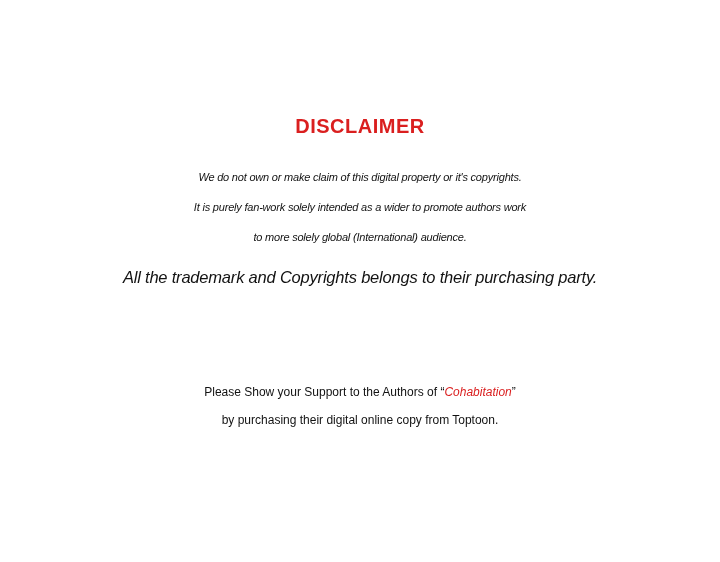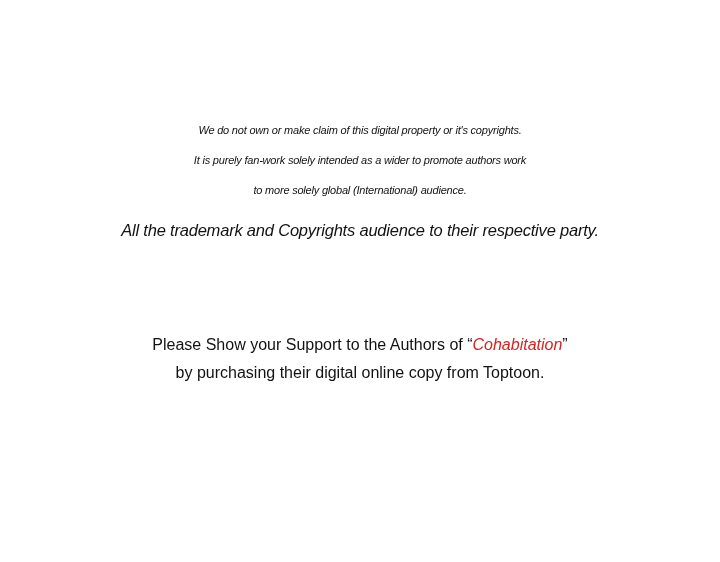--- a/index.html
+++ b/index.html
@@ -45,43 +45,44 @@
     font-style: italic;
     line-height: 30px;
     letter-spacing: -0.2px;
     color: #121212;
     margin-top: 8px;
   }
   .support-block {
     margin-top: 86px;
   }
   .support-line {
-    font-size: 16px;
+    font-size: 12px;
     line-height: 28px;
     color: #121212;
   }
   .series-title {
     color: #da1f1f;
     font-style: italic;
   }
 </style>
 </head>
 <body>
 
 <div class="page">
   <div class="content">
 
+    <h1 class="title">DISCLAIMER</h1>
 
     <div class="disclaimer-block">
       <div class="body-line">We do not own or make claim of this digital property or it's copyrights.</div>
       <div class="body-line">It is purely fan-work solely intended as a wider to promote authors work</div>
       <div class="body-line">to more solely global (International) audience.</div>
     </div>
 
-    <div class="trademark-line">All the trademark and Copyrights audience to their respective party.</div>
+    <div class="trademark-line">All the trademark and Copyrights belongs to their purchasing party.</div>
 
     <div class="support-block">
       <div class="support-line">
         <span>Please Show your Support to the Authors of “</span><span class="series-title">Cohabitation</span><span>”</span>
       </div>
       <div class="support-line">by purchasing their digital online copy from Toptoon.</div>
     </div>
 
   </div>
 </div>

